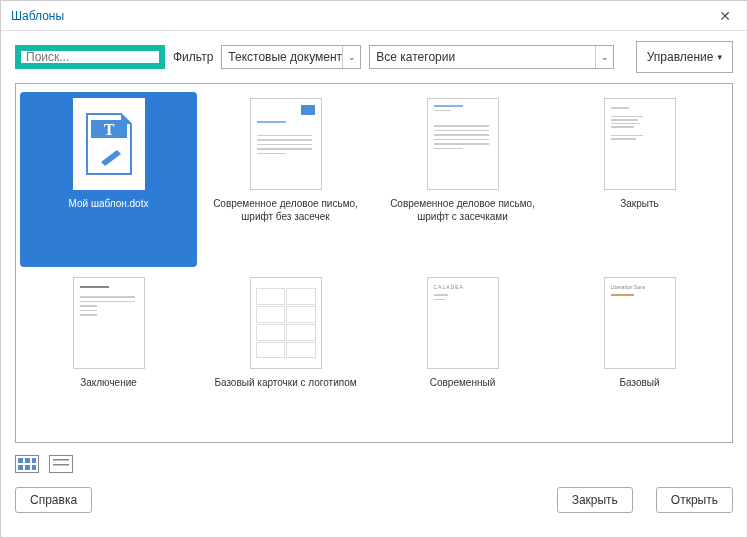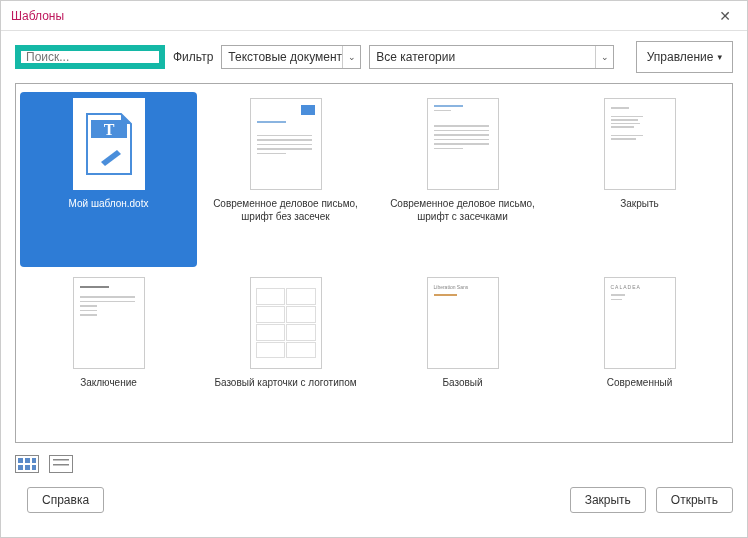--- a/index.html
+++ b/index.html
@@ -15,21 +15,21 @@
     border: 1px solid #ccc;
   }
   .titlebar {
     display: flex;
     justify-content: space-between;
     align-items: center;
     height: 30px;
     padding: 0 10px;
     border-bottom: 1px solid #e0e0e0;
   }
-  .titlebar-title { color: #be185d; font-size: 12px; }
+  .titlebar-title { color: #0369a1; font-size: 12px; }
   .close-x { color: #555; font-size: 14px; cursor: pointer; padding: 4px 6px; }
   .toolbar {
     display: flex;
     align-items: center;
     gap: 8px;
     padding: 10px 14px;
   }
   .search-input {
     width: 150px;
     height: 24px;
@@ -194,22 +194,21 @@
     background:
       linear-gradient(#888,#888), linear-gradient(#888,#888), linear-gradient(#888,#888);
     background-size: 100% 1.5px;
     background-position: 0 0, 0 5px, 0 10px;
     background-repeat: no-repeat;
   }
   .footer {
     display: flex;
     align-items: center;
     padding: 14px;
-    gap: 10px;
-    margin-left: 12px;
+    gap: 23px;
   }
   .footer .spacer { flex: 1; }
   .footer .btn { height: 26px; padding: 0 14px; border-radius: 3px; }
   .template-icon-svg { width: 52px; height: 64px; }
 </style>
 </head>
 <body>
 
 <div class="titlebar">
   <span class="titlebar-title">Шаблоны</span>
@@ -325,39 +324,39 @@
             <div></div>
             <div></div>
             <div></div>
         </div>
       </div>
       <div class="tile-label">Базовый карточки с логотипом</div>
     </div>
 
     <div class="tile">
       <div class="thumb">
-        <div class="thumb-liberation">Liberation Sans</div>
-        <div class="thumb-doc-lines" style="top:16px;">
-          <span style="width:40%;background:#d4a060;"></span>
-        </div>
-      </div>
-      <div class="tile-label">Базовый</div>
-    </div>
-
-    <div class="tile">
-      <div class="thumb">
         <div class="thumb-caladea">CALADEA</div>
         <div class="thumb-doc-lines" style="top:16px;">
           <span style="width:25%;"></span>
           <span style="width:20%;"></span>
         </div>
       </div>
       <div class="tile-label">Современный</div>
     </div>
 
+    <div class="tile">
+      <div class="thumb">
+        <div class="thumb-liberation">Liberation Sans</div>
+        <div class="thumb-doc-lines" style="top:16px;">
+          <span style="width:40%;background:#d4a060;"></span>
+        </div>
+      </div>
+      <div class="tile-label">Базовый</div>
+    </div>
+
   </div>
 </div>
 
 <div class="view-row">
   <div class="view-btn thumb-view"></div>
   <div class="view-btn list-view"></div>
 </div>
 
 <div class="footer">
   <div class="btn">

